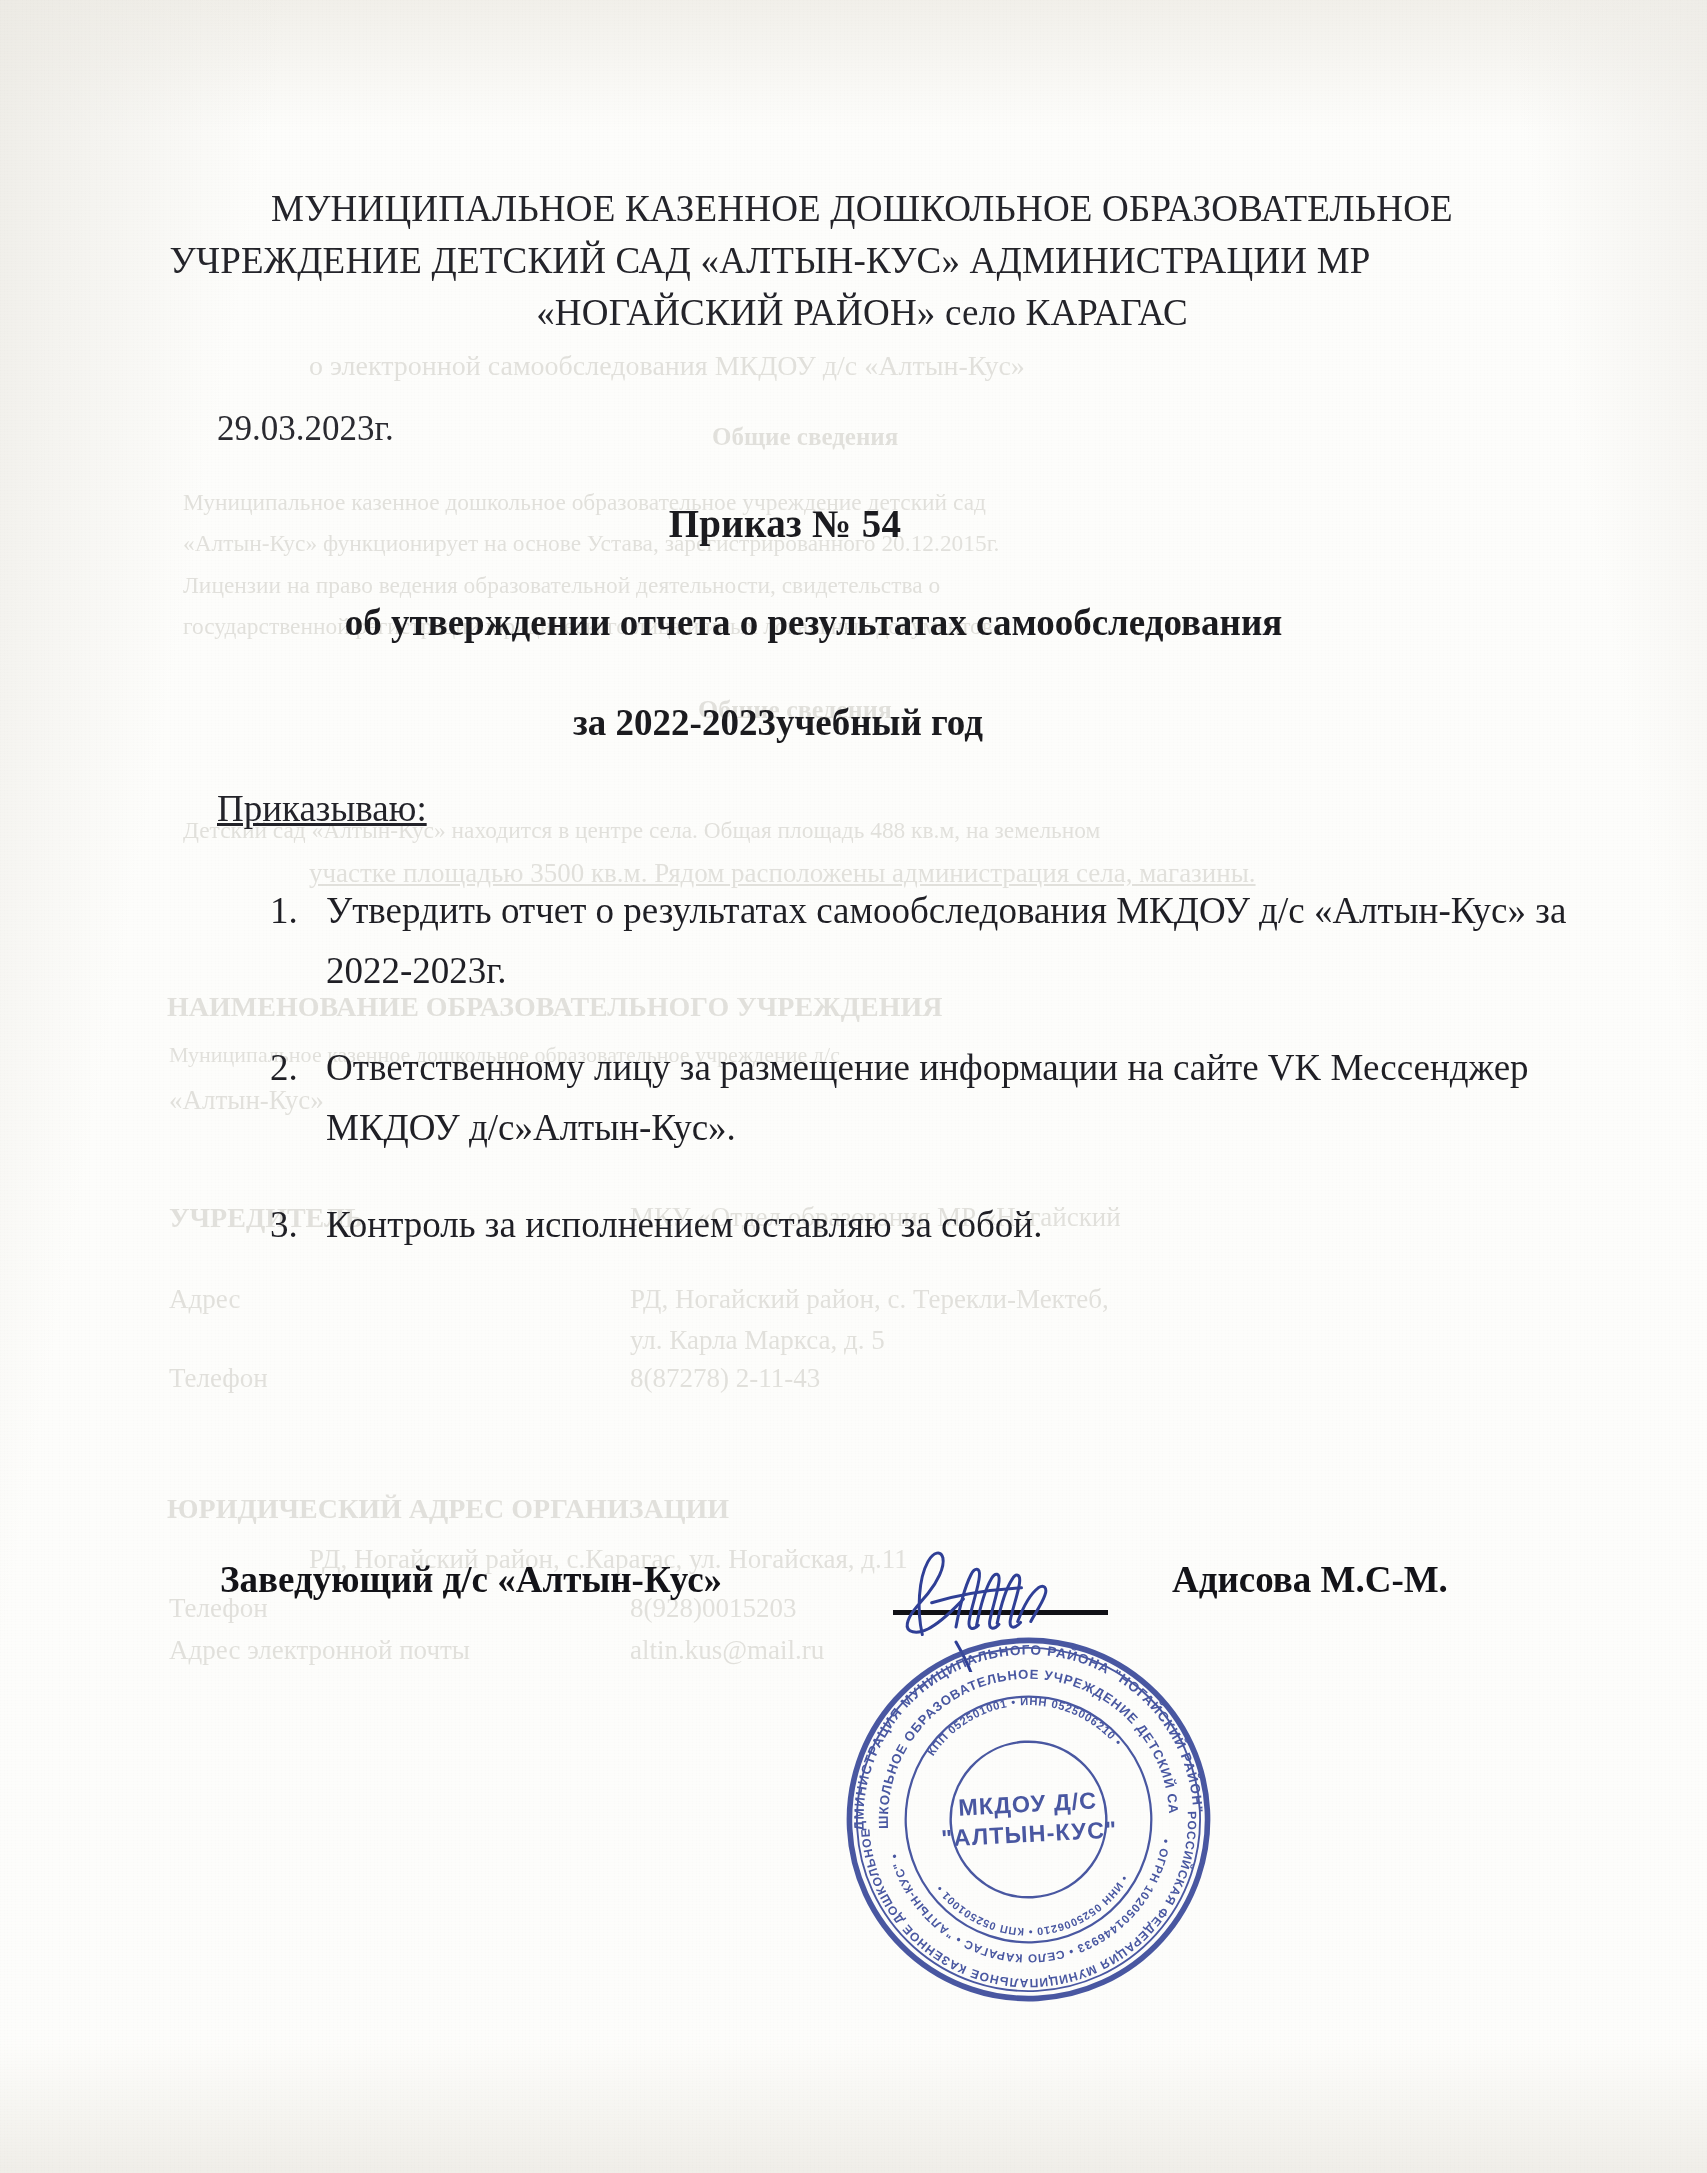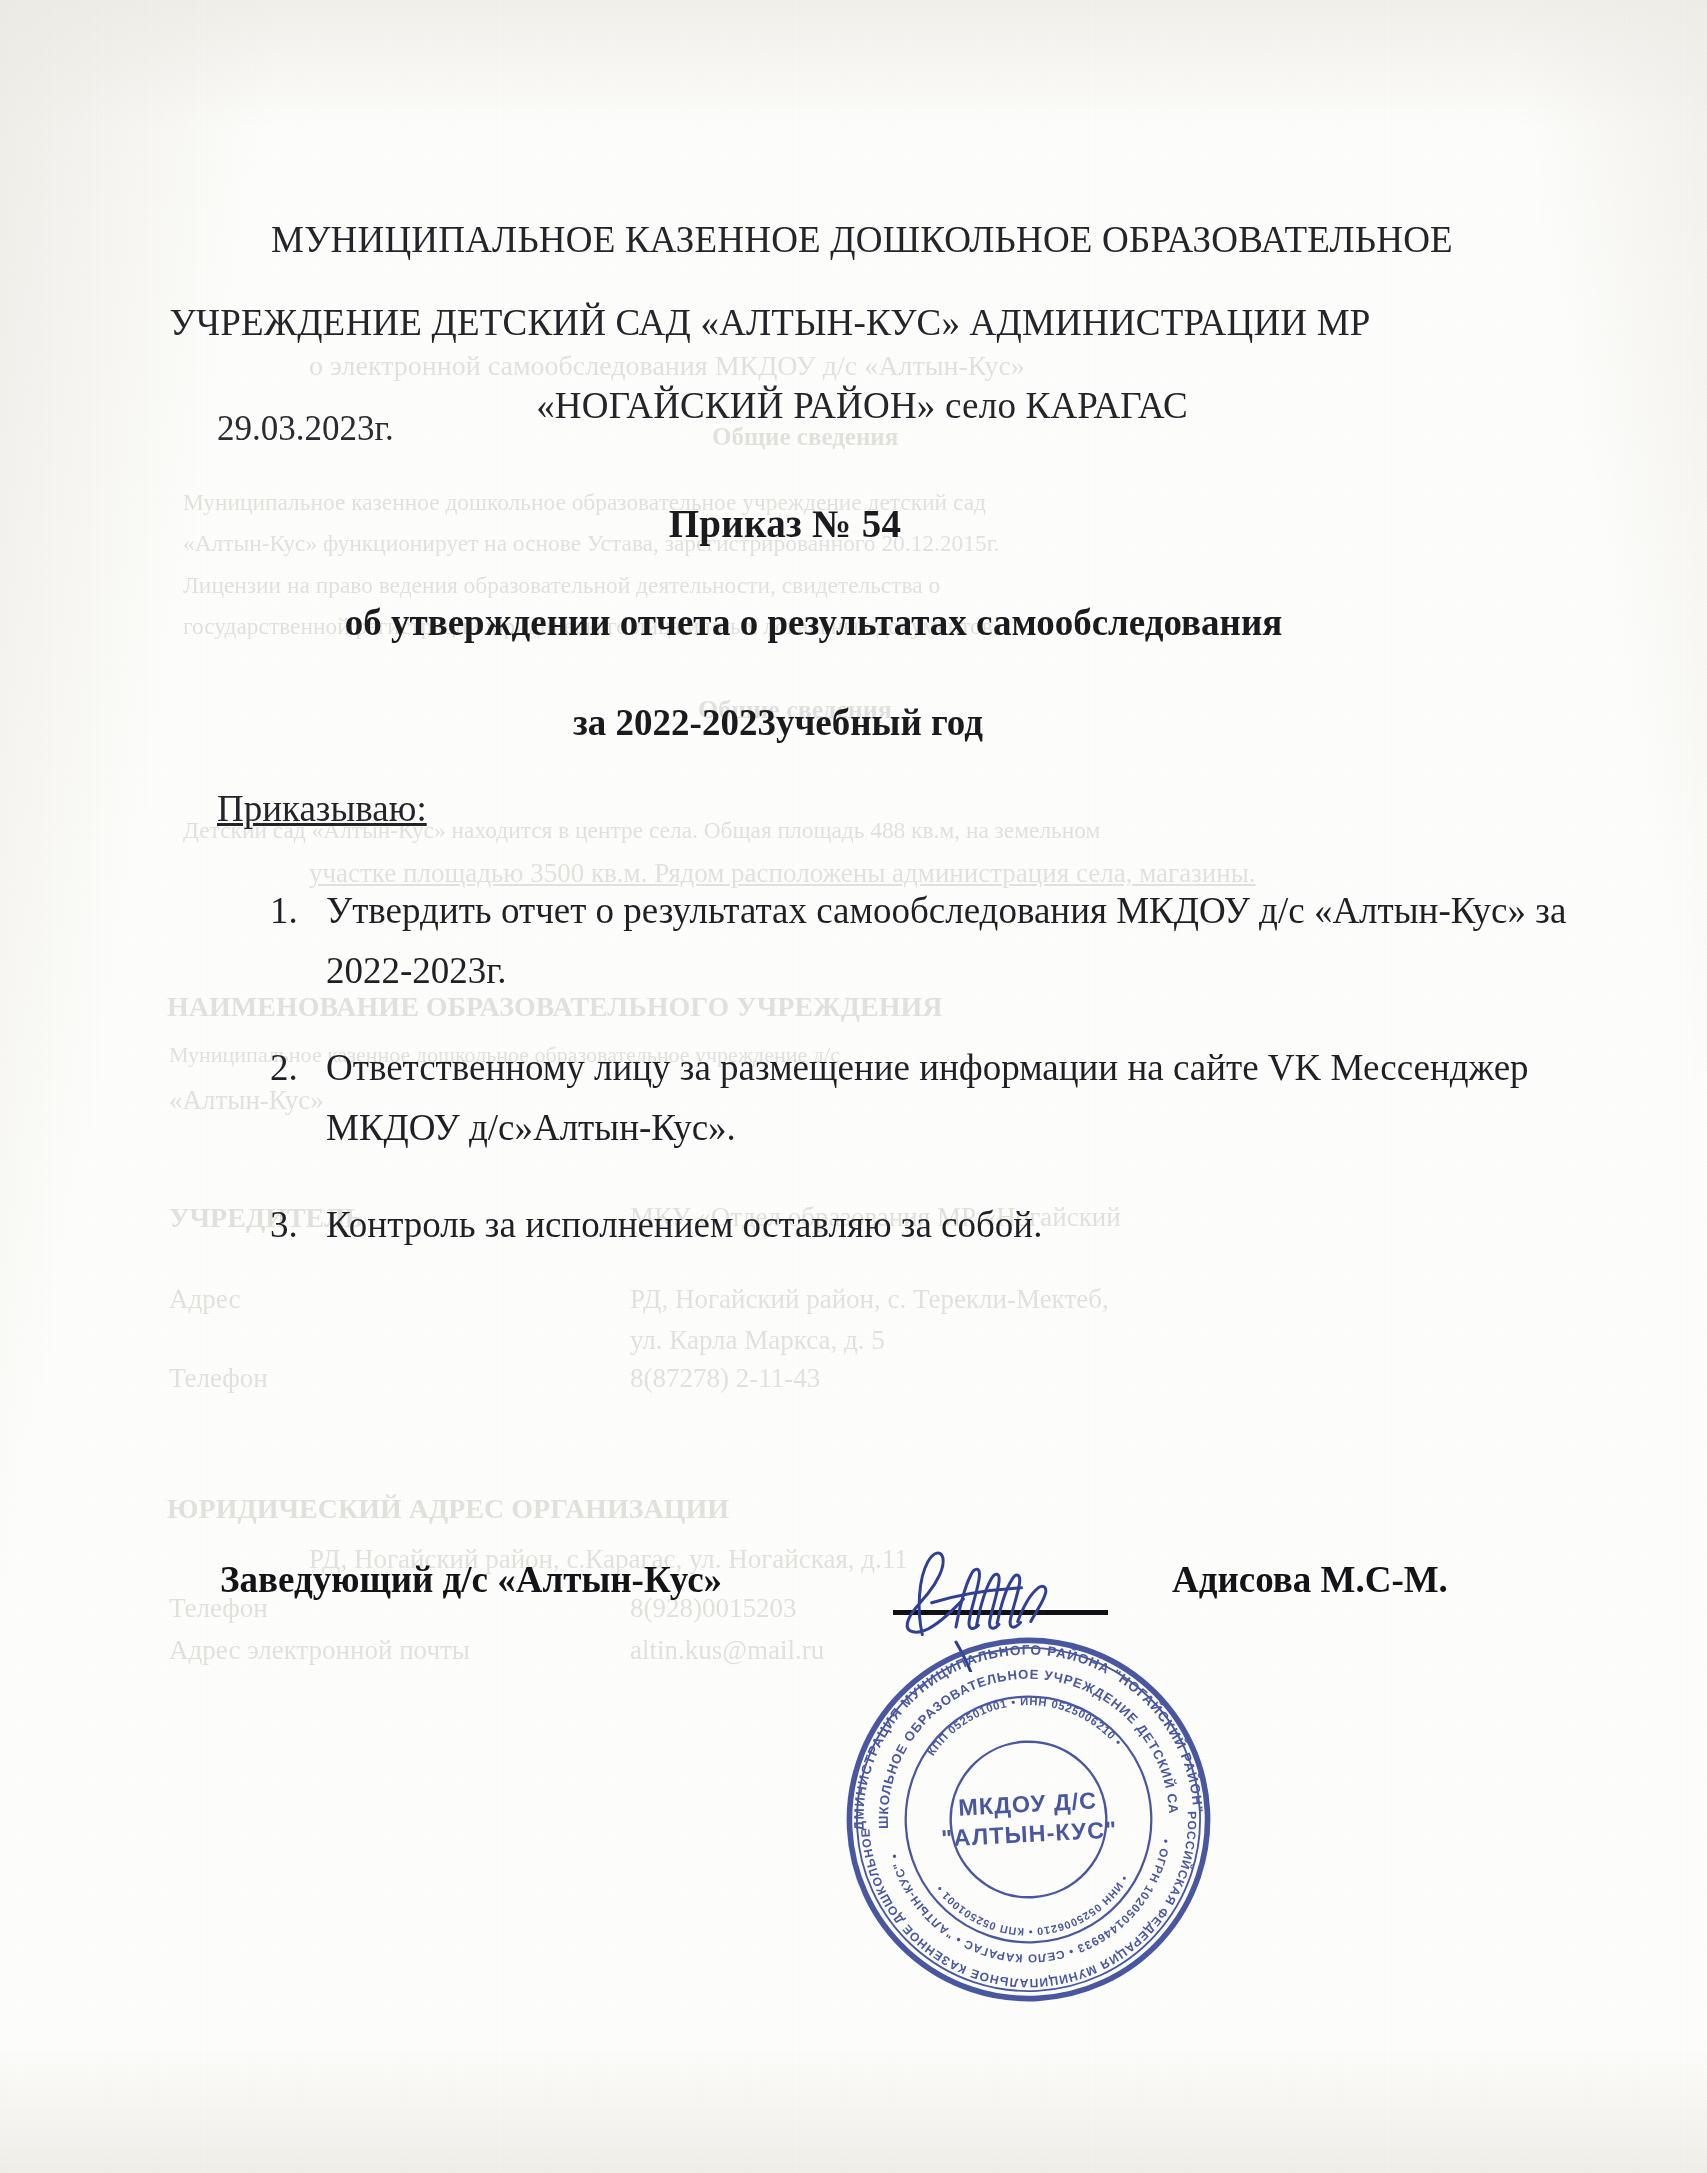--- a/index.html
+++ b/index.html
@@ -66,21 +66,21 @@
     position: absolute;
     left: 164px;
     top: 183px;
     width: 1396px;
     text-align: center;
     font-size: 37px;
     line-height: 1.40;
     letter-spacing: 0.2px;
     color: #24242a;
   }
-  .org-header .ln { display: block; white-space: nowrap; margin-top: 31px; }
+  .org-header .ln { display: block; white-space: nowrap; }
   .org-header .ln2 { text-align: left; padding-left: 5.6px; }
   .org-header .ln3 { text-align: center; }
 
   .doc-date {
     position: absolute;
     left: 217px;
     top: 409px;
     font-size: 35px;
     color: #2a2a30;
   }

